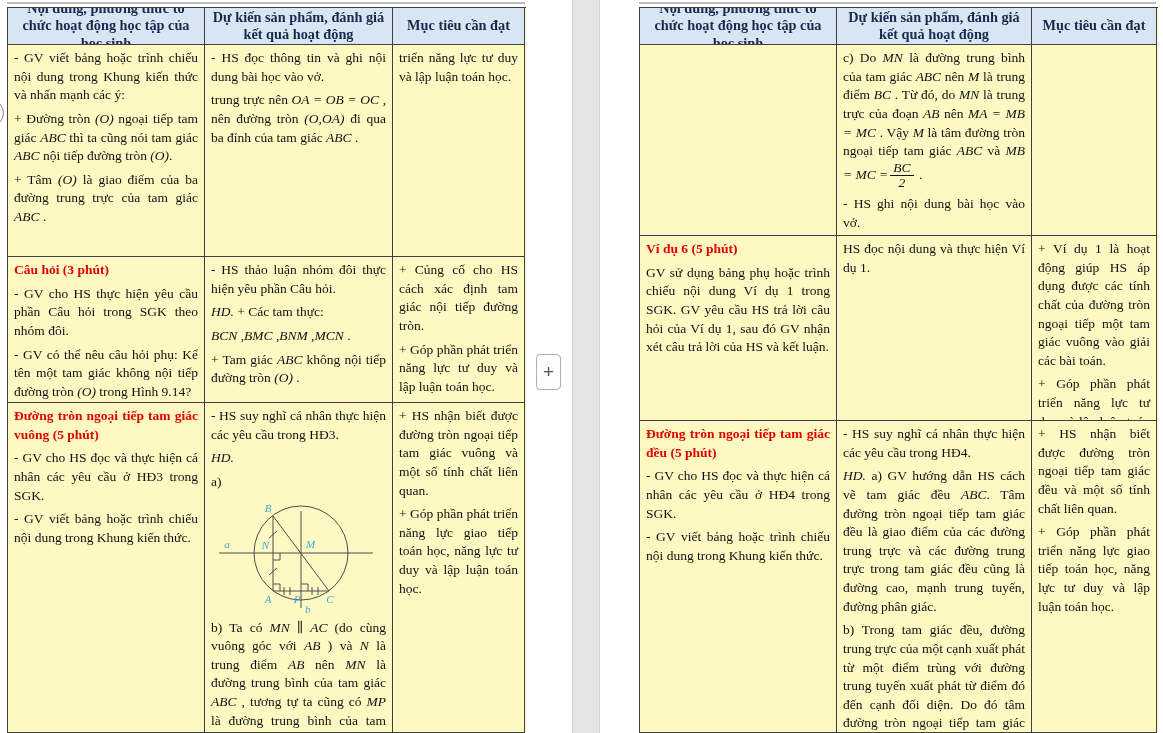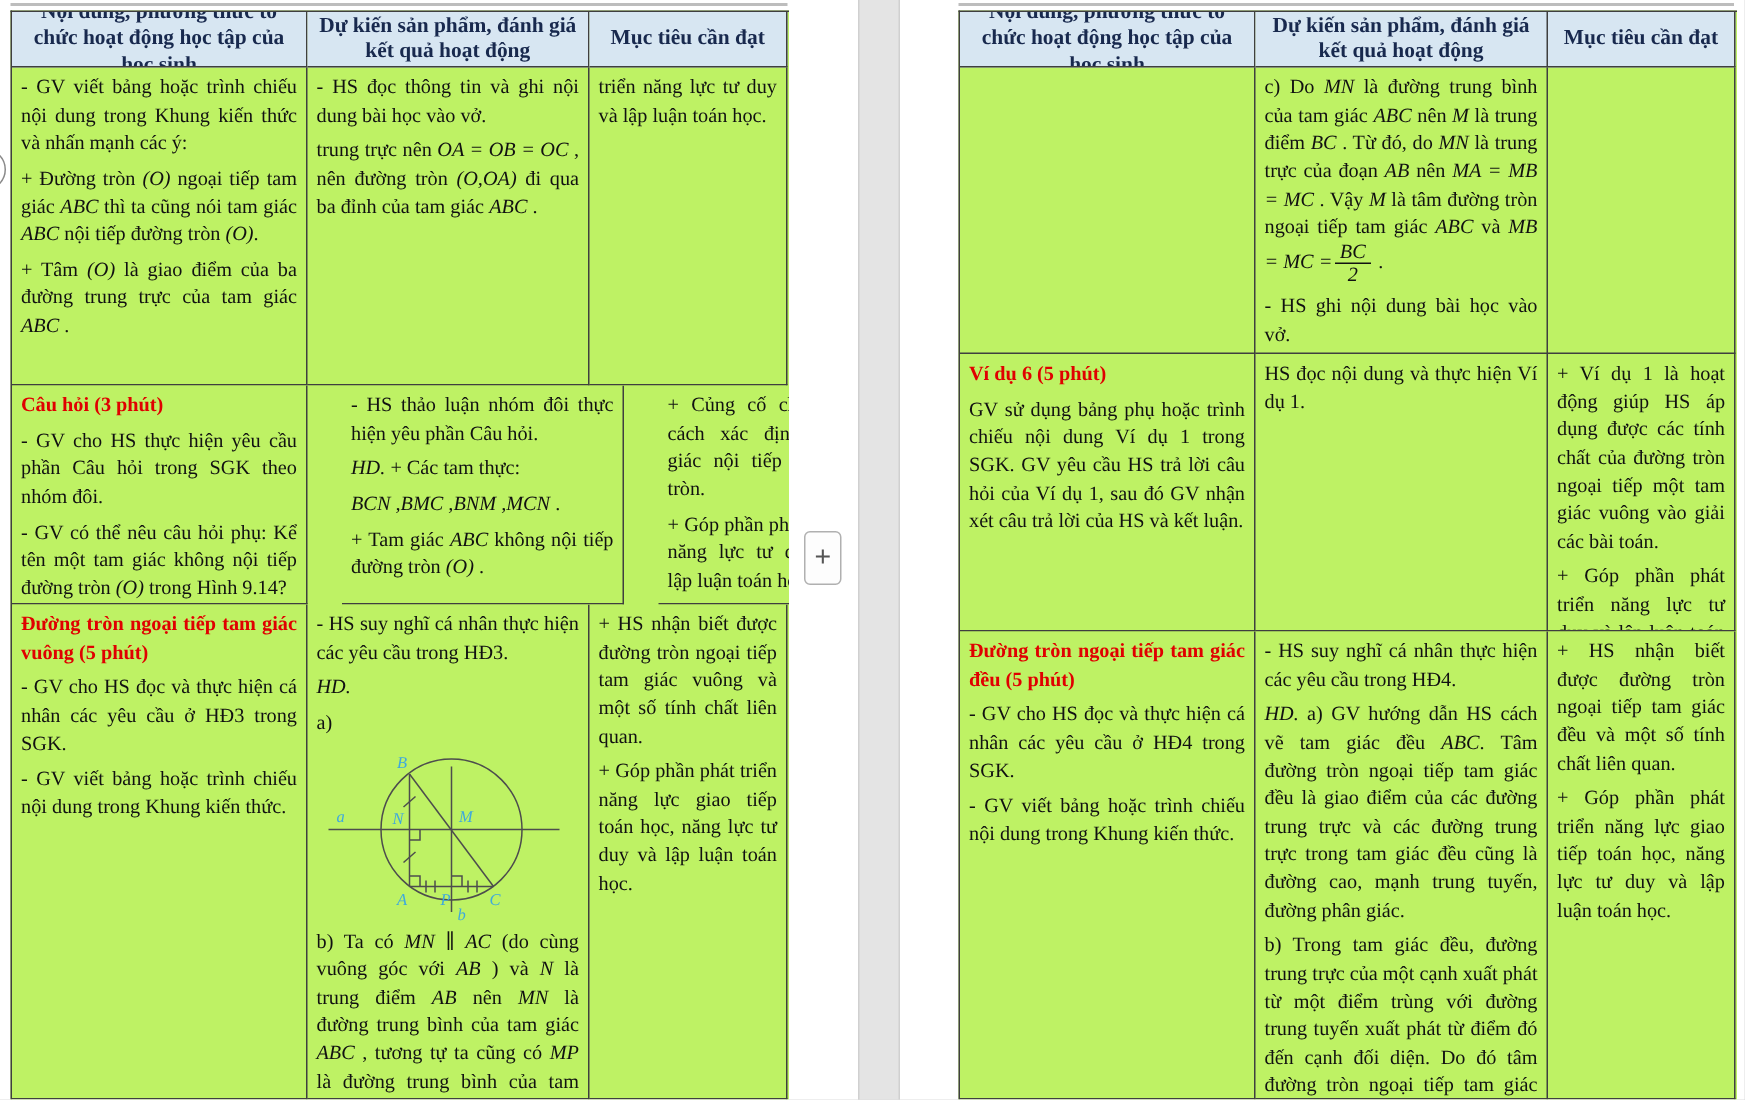--- a/index.html
+++ b/index.html
@@ -18,41 +18,41 @@
     box-sizing:border-box;
   }
   .top-rule{position:absolute;top:2px;height:2px;background:#bdbdbd;}
   .pg-left .top-rule{left:7px;width:518px;}
   .pg-right .top-rule{left:39px;width:517px;}
 
   .ptable{
     position:absolute;top:7px;
     border-top:1px solid var(--border,#3f3f3f);
     border-left:1px solid var(--border,#3f3f3f);
-    background:#bef264;
+    background:#fef9c3;
   }
   .pg-left .ptable{left:7px;width:518px;}
   .pg-right .ptable{left:39px;width:518px;}
 
   .thead,.trow{display:grid;}
   .pg-left  .thead,.pg-left  .trow{grid-template-columns:197px 188px 132px;}
   .pg-right .thead,.pg-right .trow{grid-template-columns:197px 195px 125px;}
   .thead{height:37px;}
   .hcell{
     background:var(--header_bg,#d7e6f2);
     border-right:1px solid var(--border,#3f3f3f);
     border-bottom:1px solid var(--border,#3f3f3f);
     display:flex;align-items:center;justify-content:center;
     font-weight:bold;text-align:center;
     font-size:14.3px;line-height:1.2;color:var(--header_text,#18294e);
     padding:1px 4px;box-sizing:border-box;overflow:hidden;
   }
   .trow{overflow:hidden;}
   .pg-left  .tbody .trow:nth-child(1){height:212px;}
-  .pg-left  .tbody .trow:nth-child(2){height:146px;gap:23px;}
+  .pg-left  .tbody .trow:nth-child(2){height:146px;}
   .pg-left  .tbody .trow:nth-child(3){height:330px;}
   .pg-right .tbody .trow:nth-child(1){height:191px;}
   .pg-right .tbody .trow:nth-child(2){height:185px;}
   .pg-right .tbody .trow:nth-child(3){height:312px;}
   .cell{
     border-right:1px solid var(--border,#3f3f3f);
     border-bottom:1px solid var(--border,#3f3f3f);
     padding:4px 6px 0 6px;box-sizing:border-box;overflow:hidden;
     font-size:13.5px;line-height:1.38;color:#111;
   }

